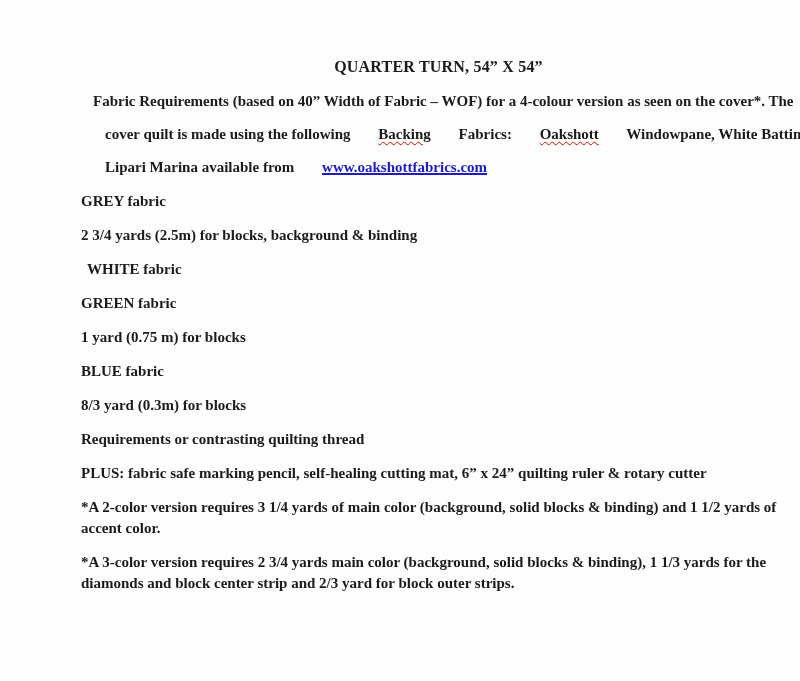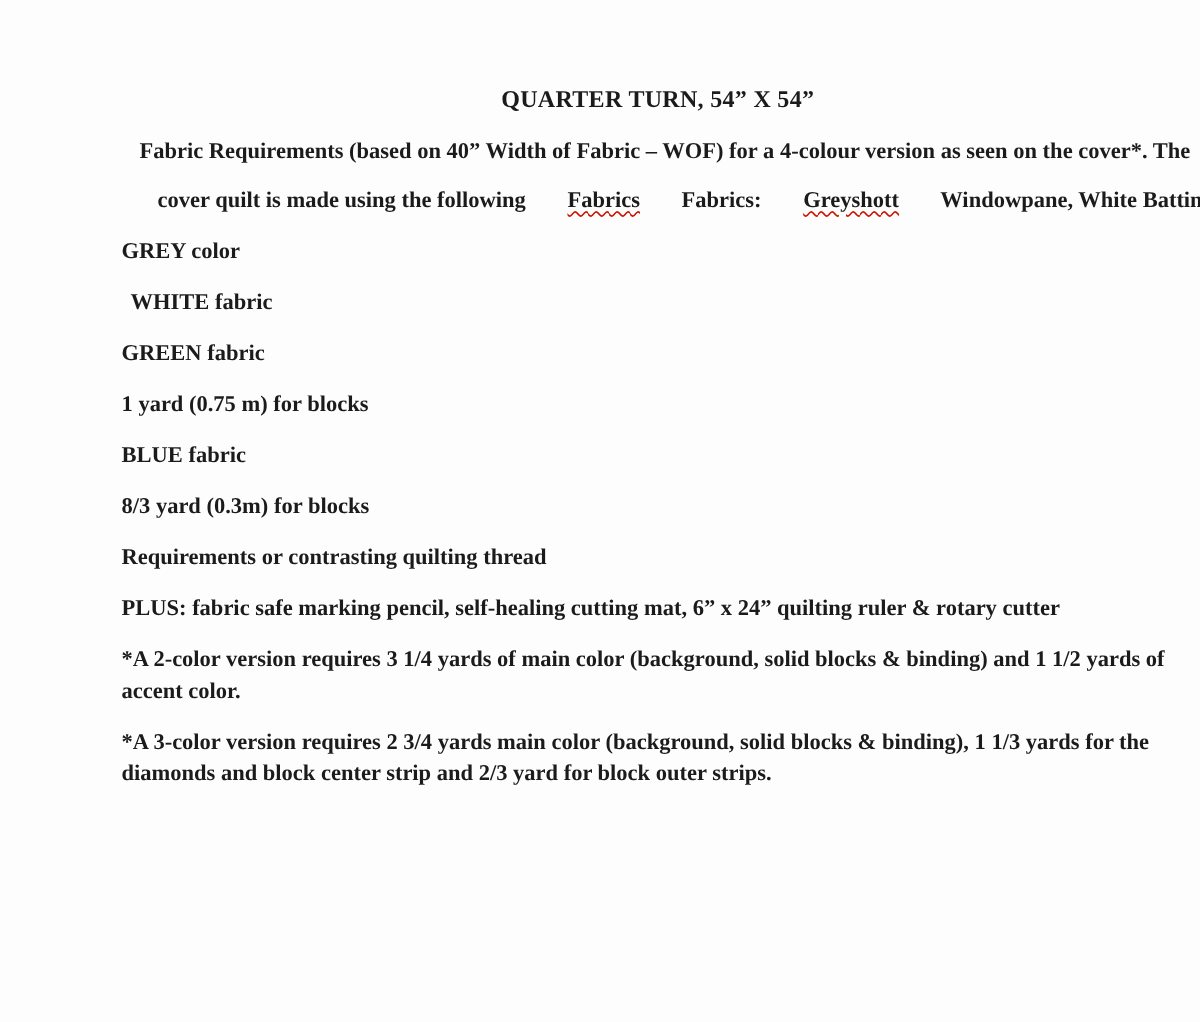--- a/index.html
+++ b/index.html
@@ -59,24 +59,26 @@
 </style>
 </head>
 <body>
 
 <div class="page">
 
   <h1 class="title">QUARTER TURN, 54” X 54”</h1>
 
   <p class="para intro">
     <span class="line">Fabric Requirements (based on 40” Width of Fabric – WOF) for a 4-colour version as seen on the cover*. The</span>
-    <span class="line"><span>cover quilt is made using the following </span><span class="misspelled">Fabrics</span><span> Fabrics: </span><span class="misspelled">Greyshott</span><span> Windowpane, White Batting, Zinnia and</span></span>
+    <span class="line"><span>cover quilt is made using the following </span><span class="misspelled">Backing</span><span> Fabrics: </span><span class="misspelled">Oakshott</span><span> Windowpane, White Batting, Zinnia and</span></span>
+    <span class="line"><span>Lipari Marina available from </span><a class="link">www.oakshottfabrics.com</a></span>
   </p>
 
-  <p class="para">GREY color</p>
+  <p class="para">GREY fabric</p>
+  <p class="para">2 3/4 yards (2.5m) for blocks, background &amp; binding</p>
   <p class="para indent">WHITE fabric</p>
   <p class="para">GREEN fabric</p>
   <p class="para">1 yard (0.75 m) for blocks</p>
   <p class="para">BLUE fabric</p>
   <p class="para">8/3 yard (0.3m) for blocks</p>
   <p class="para">Requirements or contrasting quilting thread</p>
   <p class="para">PLUS: fabric safe marking pencil, self-healing cutting mat, 6” x 24” quilting ruler &amp; rotary cutter</p>
   <p class="para">*A 2-color version requires 3 1/4 yards of main color (background, solid blocks &amp; binding) and 1 1/2 yards of accent color.</p>
   <p class="para">*A 3-color version requires 2 3/4 yards main color (background, solid blocks &amp; binding), 1 1/3 yards for the diamonds and block center strip and 2/3 yard for block outer strips.</p>
 

